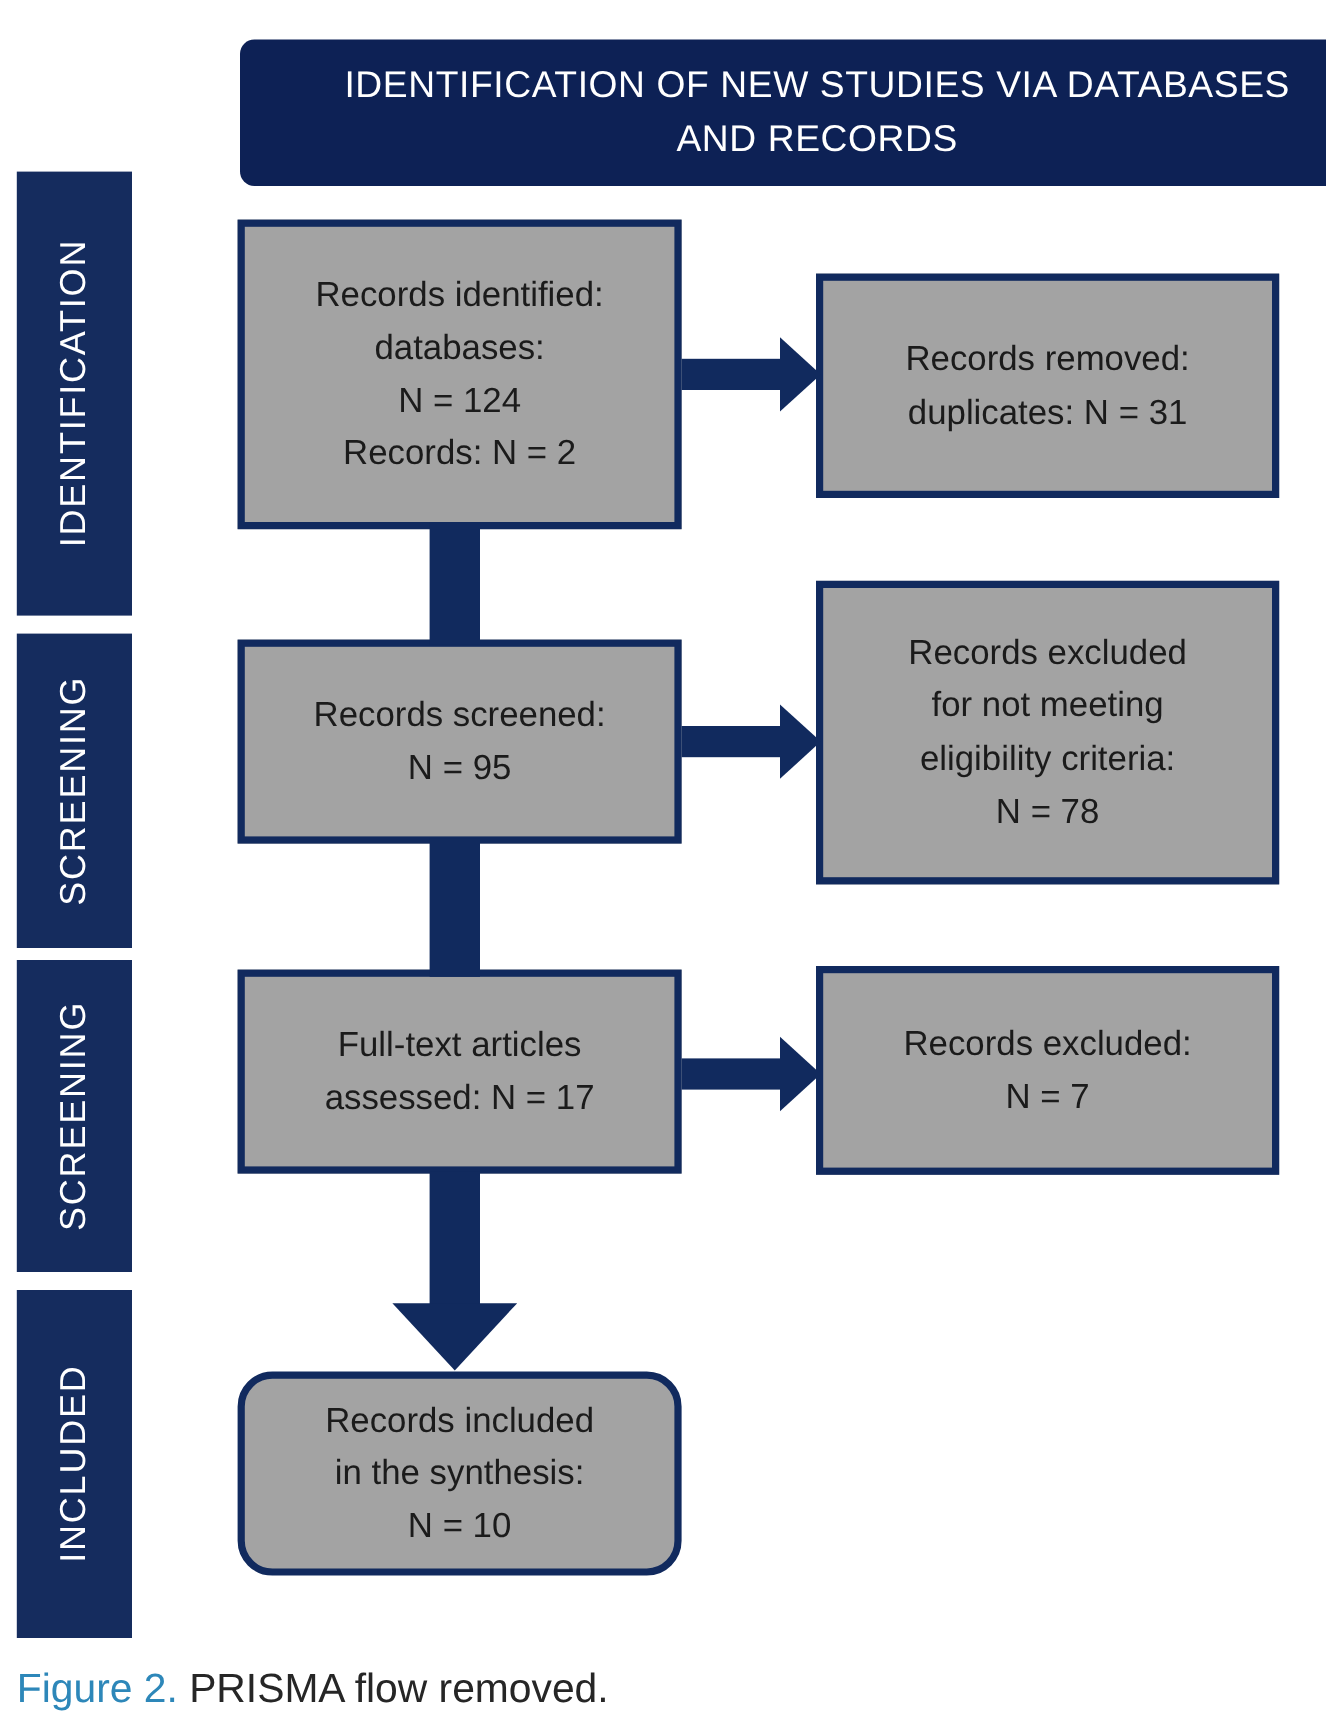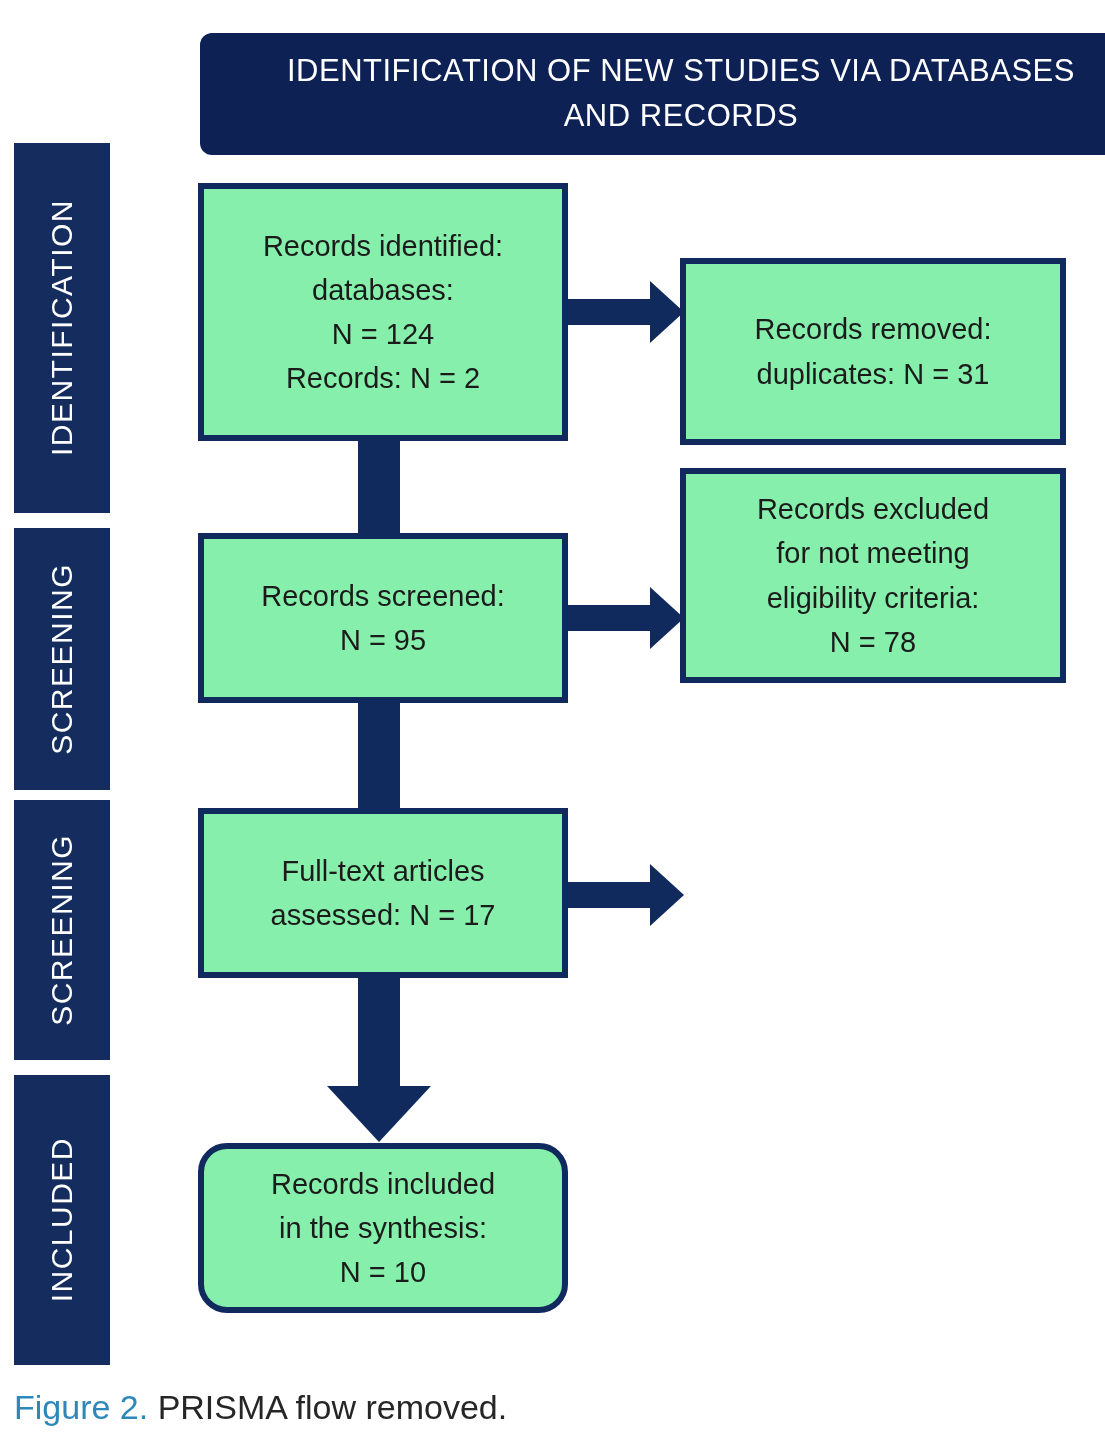--- a/index.html
+++ b/index.html
@@ -52,37 +52,37 @@
     color:#ffffff;
     font-size:31px;
     letter-spacing:0.5px;
     text-align:center;
     white-space:pre-line;
     line-height:1.45;
   }
   
   .flow-box{
     position:absolute;
-    background:#86efac;
+    background:#a3a3a3;
     border:6px solid var(--line);
     display:flex;align-items:center;justify-content:center;
     color:var(--text);
     font-size:29px;
     line-height:1.52;
     text-align:center;
     white-space:pre-line;
   }
   .main-col{left:198px;width:370px;}
   .side-col{left:680px;width:386px;}
   .mb-1{top:183px;height:258px;}
   .mb-2{top:533px;height:170px;}
   .mb-3{top:808px;height:170px;}
   .mb-4{top:1143px;height:170px;border-radius:29px;}
-  .sb-1{top:228px;height:187px;margin-top:30px;}
-  .sb-2{top:468px;height:215px;}
+  .sb-1{top:228px;height:187px;}
+  .sb-2{top:484px;height:253px;}
   .sb-3{top:805px;height:174px;}
   
   .h-shaft{
     position:absolute;
     left:568px;width:84px;height:26px;
     background:var(--line);
   }
   .h-head{
     position:absolute;
     left:650px;
@@ -154,20 +154,22 @@
   <div class="flow-box main-col mb-4">Records included
 in the synthesis:
 N = 10</div>
 
   <div class="flow-box side-col sb-1">Records removed:
 duplicates: N = 31</div>
   <div class="flow-box side-col sb-2">Records excluded
 for not meeting
 eligibility criteria:
 N = 78</div>
+  <div class="flow-box side-col sb-3">Records excluded:
+N = 7</div>
 
   <div class="ha-1">
     <div class="h-shaft"></div>
     <div class="h-head"></div>
   </div>
   <div class="ha-2">
     <div class="h-shaft"></div>
     <div class="h-head"></div>
   </div>
   <div class="ha-3">

